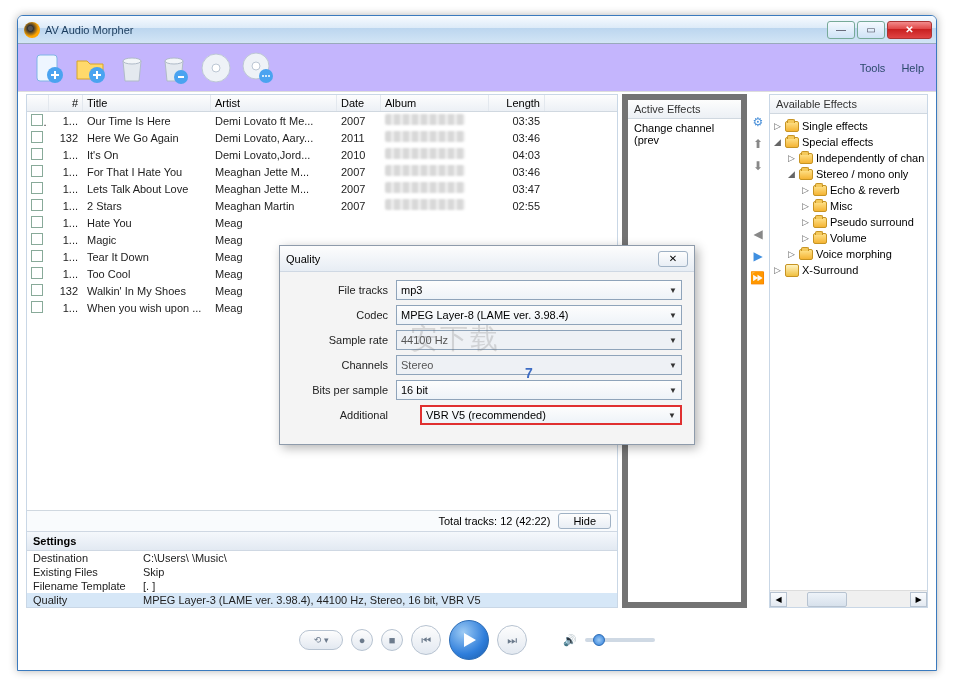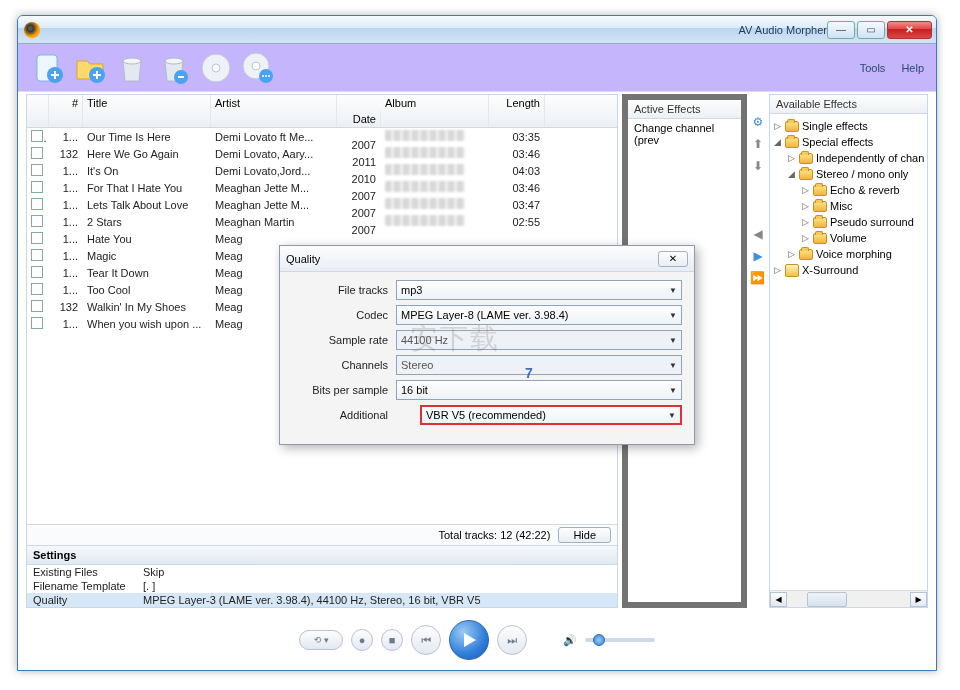--- a/index.html
+++ b/index.html
@@ -1,37 +1,37 @@
 <!DOCTYPE html>
 <html><head>
 <meta charset="utf-8">
 <style>
 * { box-sizing: border-box; margin: 0; padding: 0; }
 body { font-family: Tahoma, "Segoe UI", sans-serif; font-size: 11px; background: #fff; overflow: hidden; width: 960px; height: 690px; position: relative; }
 .window { width: 920px; height: 656px; position: absolute; top: 15px; left: 17px; border: 1px solid #3a7abe; border-radius: 6px 6px 0 0; background: #fff; box-shadow: 0 0 8px rgba(0,0,0,0.3); }
-.titlebar { height: 28px; background: linear-gradient(#f7fbff, #dceaf8 45%, #bcd6ef 46%, #d2e5f6); border-radius: 5px 5px 0 0; display: flex; align-items: center; padding: 0 4px 0 6px; border-bottom: 1px solid #9ab; text-align: right; }
+.titlebar { height: 28px; background: linear-gradient(#f7fbff, #dceaf8 45%, #bcd6ef 46%, #d2e5f6); border-radius: 5px 5px 0 0; display: flex; align-items: center; padding: 0 4px 0 6px; border-bottom: 1px solid #9ab; }
 .titlebar .app-icon { width: 16px; height: 16px; background: radial-gradient(circle at 40% 40%, #555 2px, #333 3px, #ffa500 8px); border-radius: 50%; margin-right: 5px; }
 .titlebar .title { color: #1a3b5c; flex: 1; }
 .win-btns { display: flex; gap: 2px; }
 .win-btn { width: 28px; height: 18px; border: 1px solid #7a9; border-radius: 3px; background: linear-gradient(#f4f9ff,#cfe3f6); display: flex; align-items: center; justify-content: center; font-size: 10px; color: #445; }
 .win-btn.close { width: 45px; background: linear-gradient(#f28b8b,#e04444 45%,#c82020 46%,#e04444); border-color: #a33; color: #fff; font-weight: bold; }
 .toolbar-area { height: 48px; background: #c4b5fd; border-bottom: 1px solid #ddd; display: flex; align-items: center; padding: 0 12px; }
 .big-icon { width: 36px; height: 36px; margin-right: 6px; border-radius: 6px; display:flex; align-items:center; justify-content:center; }
 .spacer { flex: 1; }
 .menu-text { color: #2c4a6c; margin-left: 16px; cursor: default; }
 .main-area { display: flex; height: calc(100% - 28px - 48px - 60px); padding: 2px 8px; gap: 4px; }
 .left-panel { flex: 1; display: flex; flex-direction: column; border: 1px solid #c9d7e6; background: #fff; }
 .right-block { width: 306px; display: flex; }
 .active-col { width:125px; border:6px solid #737373; display:flex; flex-direction:column; }
 .mid-arrows { width: 22px; display:flex; flex-direction:column; align-items:center; gap:6px; padding-top:20px; }
 .avail-col { flex:1; border:1px solid #c9d7e6; display:flex; flex-direction:column; }
 .col-head { background: linear-gradient(#fdfdfd,#ecf0f5); border-bottom:1px solid #d0d8e0; padding:3px 6px; font-size:11px; color:#333; }
 .table-head { display:flex; background: linear-gradient(#fdfdfd,#ecf0f5); border-bottom:1px solid #d0d8e0; font-size:11px; }
 .th, .td { padding: 2px 4px; overflow: hidden; white-space: nowrap; text-overflow: ellipsis; border-right:1px solid #e3e8ee; }
-.col-chk{width:22px;} .col-n{width:34px;text-align:right;} .col-title{width:128px;} .col-artist{width:126px;} .col-date{width:44px;text-align:right;margin-top:16px;} .col-album{width:108px;} .col-length{width:56px;text-align:right;}
+.col-chk{width:22px;} .col-n{width:34px;text-align:right;} .col-title{width:128px;} .col-artist{width:126px;} .col-date{width:44px;} .col-album{width:108px;} .col-length{width:56px;text-align:right;}
 .rows { flex:1; overflow:hidden; }
 .tr { display:flex; height:17px; align-items:center; font-size:11px; color:#222; }
 .tr .td { border-right:1px solid transparent; }
 .chk { width:12px; height:12px; border:1px solid #8a9; background:#fff; display:inline-block; }
 .album-blur { width:80px; height:11px; background: repeating-linear-gradient(90deg,#d8d8d8 0 6px,#eee 6px 9px); border-radius:2px; filter: blur(1px); display:inline-block; }
 .footer-row { border-top:1px solid #d0d8e0; padding:2px 6px; text-align:right; display:flex; justify-content:flex-end; align-items:center; gap:8px; background:#f9fbfd; }
 .btn-small { border:1px solid #9fb1c4; background:linear-gradient(#fdfdfd,#e8eef5); padding:1px 14px; border-radius:3px; font-size:11px; }
 .settings-head { background:linear-gradient(#f5f8fc,#e2e9f2); padding:3px 6px; font-weight:bold; border-top:1px solid #cfd8e3; border-bottom:1px solid #cfd8e3; }
 .setting-row { display:flex; padding:1px 6px; font-size:11px; }
 .setting-row.sel { background:#d6e7f7; }
@@ -251,20 +251,24 @@
             <div class="td col-length"></div>
           </div>
         </div>
       <div class="footer-row">
         <span>Total tracks: 12 (42:22)</span>
         <button class="btn-small">Hide</button>
       </div>
       <div class="settings-head">Settings</div>
       <div id="settings-rows">
           <div class="setting-row">
+            <div class="set-label">Destination</div>
+            <div class="set-val">C:\Users\       \Music\</div>
+          </div>
+          <div class="setting-row">
             <div class="set-label">Existing Files</div>
             <div class="set-val">Skip</div>
           </div>
           <div class="setting-row">
             <div class="set-label">Filename Template</div>
             <div class="set-val">[<track number="">. ]</div>
           </div>
           <div class="setting-row sel">
             <div class="set-label">Quality</div>
             <div class="set-val">MPEG Layer-3 (LAME ver. 3.98.4), 44100 Hz, Stereo, 16 bit, VBR V5</div>

